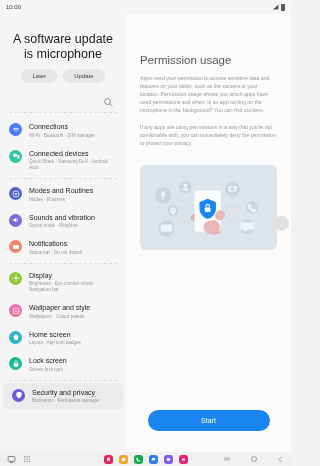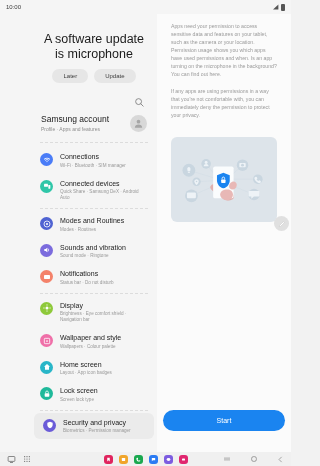--- a/index.html
+++ b/index.html
@@ -15,21 +15,21 @@
   .statusbar {
     height: 14px; display: flex; align-items: center;
     justify-content: space-between; padding: 0 6px;
     font-size: 6px; color: #3a3a3a; background: #f5f5f5;
   }
   .status-right { display: flex; align-items: center; gap: 2px; }
   .sig { width: 6px; height: 6px; }
   .batt { width: 4px; height: 7px; background: #555; border-radius: 1px; }
 
   
-  .content { display: flex; height: 438px; padding-left: 31px; }
+  .content { display: flex; height: 438px; }
   .pane-left { width: 126px; height: 100%; background: #f5f5f5; position: relative; overflow: hidden; }
   .pane-right { flex: 1; height: 100%; background: #fbfbfb; position: relative; }
 
   
   .update-card { padding: 18px 6px 10px 6px; text-align: center; }
   .update-title { font-size: 12.5px; color: #1b1b1b; line-height: 15px; font-weight: 400; }
   .update-btns { display: flex; justify-content: center; gap: 6px; margin-top: 7px; }
   .pill {
     background: #e6e6e6; color: #3c3c3c; border: none;
     border-radius: 10px; font-size: 6px; padding: 4px 11px;
@@ -136,32 +136,20 @@
         </div>
       </div>
 
       <div class="search-row">
         <svg class="search-ic" viewBox="0 0 24 24">
           <circle cx="10" cy="10" r="6.4" fill="none" stroke="#555" stroke-width="1.9"></circle>
           <line x1="14.8" y1="14.8" x2="20" y2="20" stroke="#555" stroke-width="1.9" stroke-linecap="round"></line>
         </svg>
       </div>
 
-      <div class="account">
-        <div>
-          <div class="acct-name">Samsung account</div>
-          <div class="acct-sub">Profile  ·  Apps and features</div>
-        </div>
-        <div class="avatar">
-          <svg viewBox="0 0 24 24">
-            <circle cx="12" cy="8" r="4" fill="#a6a6a6"></circle>
-            <path d="M4 21c0-4.4 3.6-7 8-7s8 2.6 8 7z" fill="#a6a6a6"></path>
-          </svg>
-        </div>
-      </div>
 
       <div class="divider"></div>
 
       <div class="list">
 
         <div class="item">
           <span class="ic" style="background:#4a7cf7">
             <svg viewBox="0 0 24 24">
                 <path d="M12 18.5a1.7 1.7 0 100-3.4 1.7 1.7 0 000 3.4zM6 12.6a9 9 0 0112 0l-1.6 1.6a6.6 6.6 0 00-8.8 0zM2.6 9.2a14 14 0 0118.8 0l-1.7 1.7a11.6 11.6 0 00-15.4 0z"></path>
               </svg>
@@ -294,20 +282,21 @@
           <span class="item-txt">
             <span class="item-title" style="display:block">Security and privacy</span>
             <span class="item-sub" style="display:block">Biometrics  ·  Permission manager</span>
           </span>
         </div>
 
       </div>
     </div>
 
     <div class="pane-right">
+      <div class="rp-title">Permission usage</div>
       <div class="rp-para">Apps need your permission to access sensitive data and features on your tablet, such as the camera or your location. Permission usage shows you which apps have used permissions and when. Is an app turning on the microphone in the background? You can find out here.</div>
       <div class="rp-para second">If any apps are using permissions in a way that you're not comfortable with, you can immediately deny the permission to protect your privacy.</div>
 
       <div class="illus">
         <svg viewBox="0 0 166 85" preserveAspectRatio="xMidYMid meet">
           <g stroke="#cfdae3" stroke-width="0.7">
             <line x1="28" y1="28" x2="74" y2="42"></line>
               <line x1="55" y1="18" x2="74" y2="42"></line>
             <line x1="112" y1="20" x2="88" y2="42"></line>
               <line x1="136" y1="42" x2="88" y2="42"></line>

